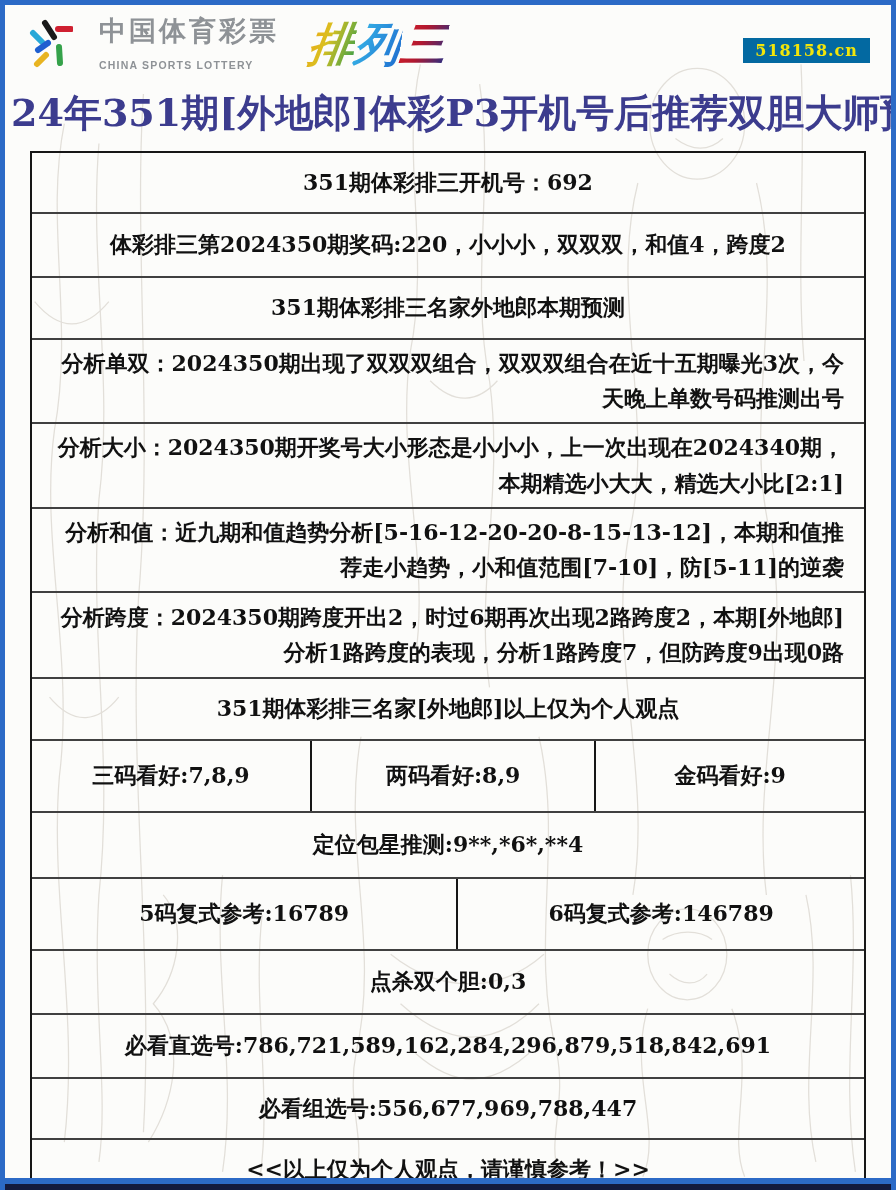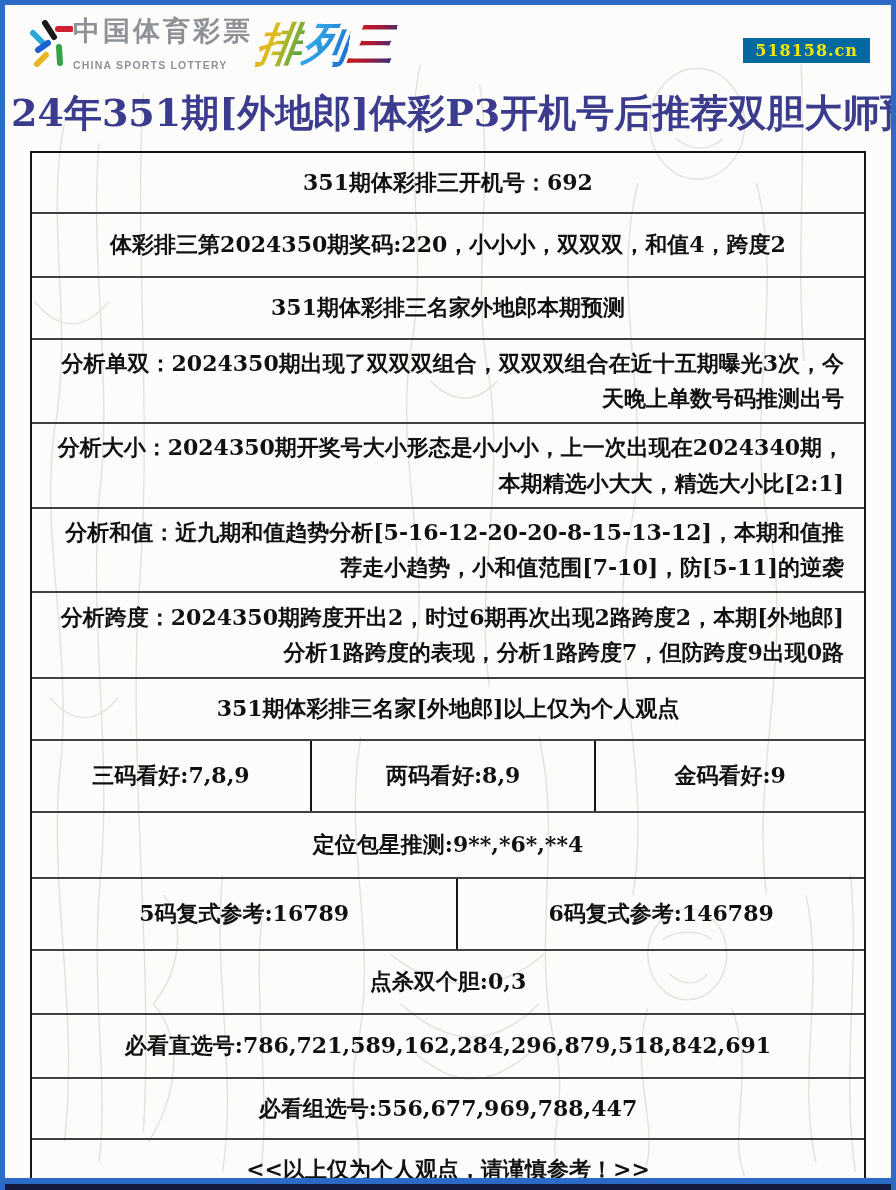--- a/index.html
+++ b/index.html
@@ -13,21 +13,21 @@
     border-right:5px solid #2c6ac6;
     border-top:5px solid #2c6ac6;
     overflow:hidden;
     font-family:"DejaVu Serif","Liberation Serif",serif;
   }
   .bg-art{position:absolute;inset:0;z-index:0;pointer-events:none;}
   .content{position:relative;z-index:1;}
 
   
   .header{position:relative;height:62px;margin:13px 24px 0 24px;}
-  .brand{display:flex;align-items:center;gap:0;}
+  .brand{display:flex;align-items:center;gap:26px;}
   .logo-mark{width:44px;height:50px;flex:0 0 auto;}
   .brand-text{display:flex;flex-direction:column;line-height:1;}
   .brand-cn{
     font-family:"Liberation Sans","DejaVu Sans",sans-serif;
     font-size:27px;font-weight:700;color:#8e9296;letter-spacing:3px;
   }
   .brand-en{
     font-family:"Liberation Sans","DejaVu Sans",sans-serif;
     font-size:10.5px;font-weight:700;color:#8e9296;letter-spacing:1.2px;margin-top:15px;
   }

